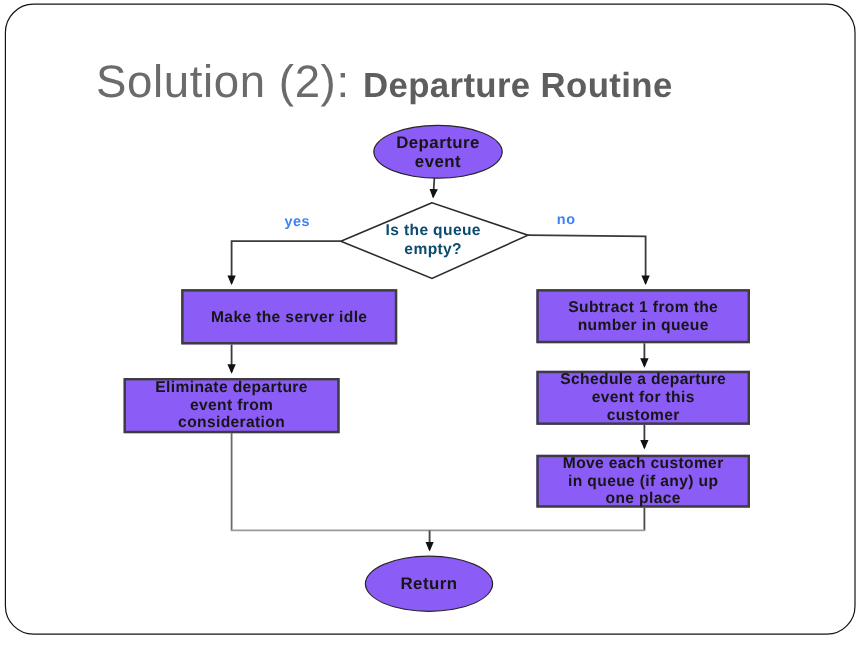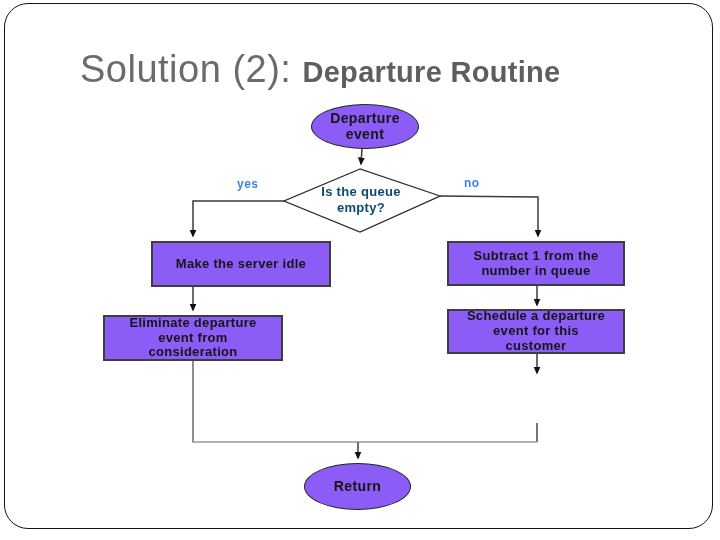--- a/index.html
+++ b/index.html
@@ -146,18 +146,23 @@
 
   <div class="node rect-node" style="left:447px; top:241px; width:178px; height:45px;">
     <span>Subtract 1 from the
 number in queue</span>
   </div>
   <div class="node rect-node" style="left:447px; top:309px; width:178px; height:45px;">
     <span>Schedule a departure
 event for this
 customer</span>
   </div>
+  <div class="node rect-node" style="left:447px; top:379px; width:178px; height:44px;">
+    <span>Move each customer
+in queue (if any) up
+one place</span>
+  </div>
 
   <div class="node ellipse-node" style="left:304px; top:463px; width:107px; height:47px;">
     <span>Return</span>
   </div>
 
 </div>
 
 </body></html>

